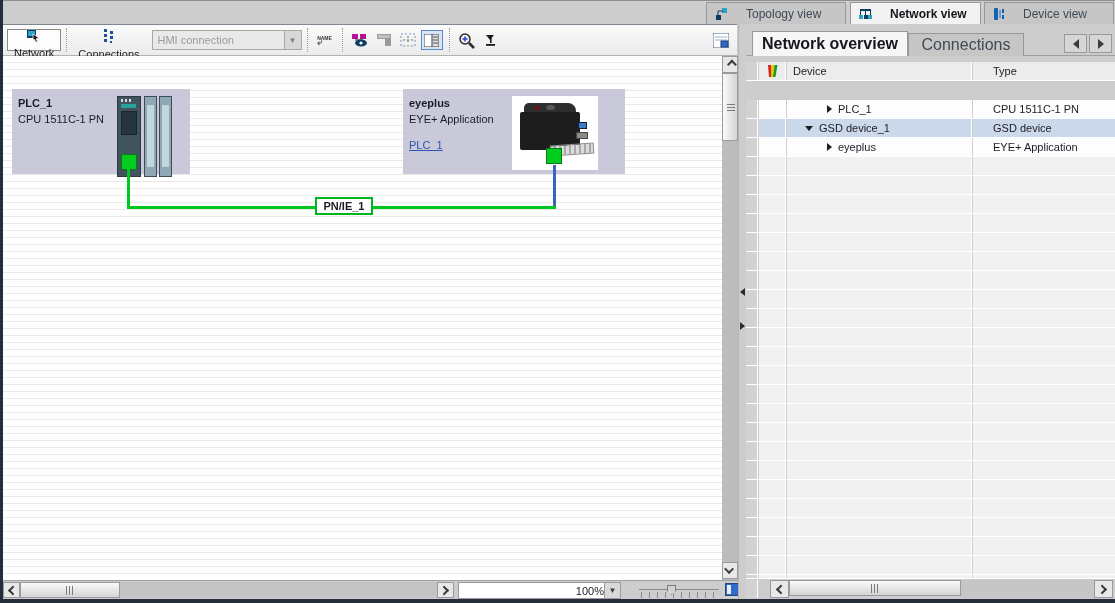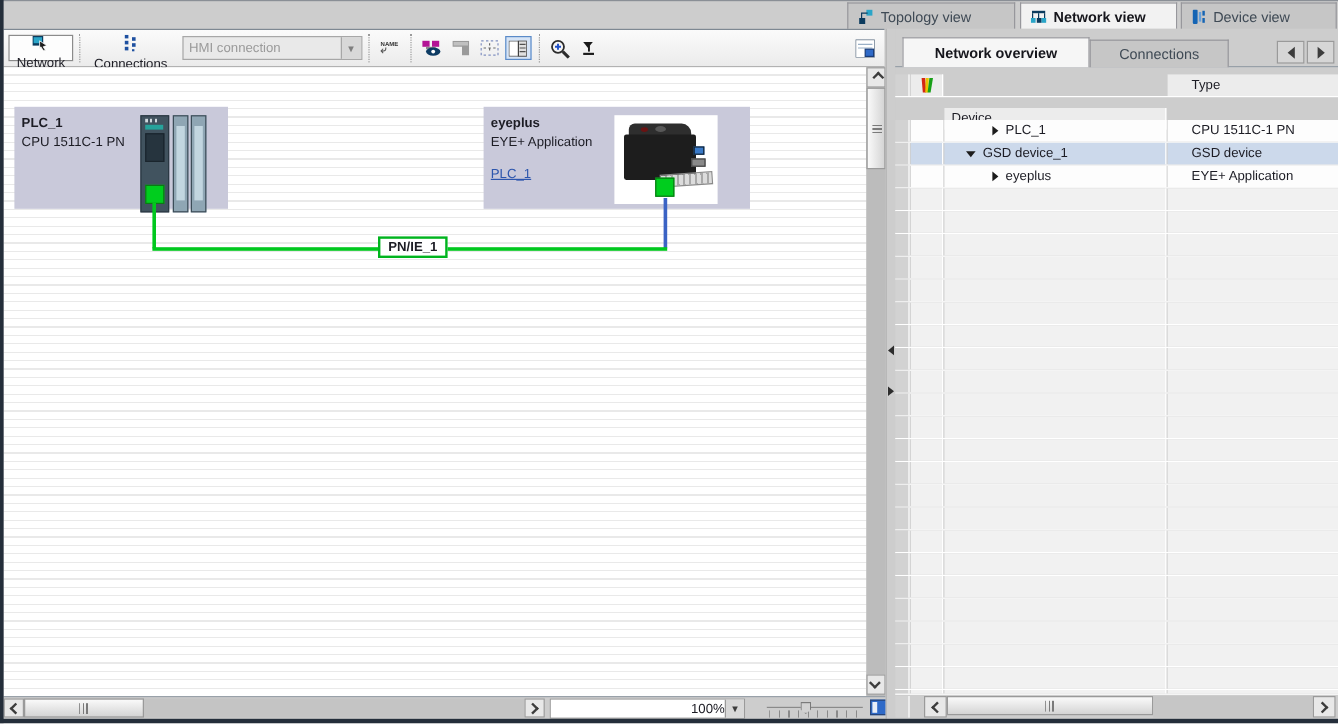--- a/index.html
+++ b/index.html
@@ -7,21 +7,21 @@
   body { font-family:"Liberation Sans", sans-serif; font-size:11px; color:#1c1c24; }
   #app { position:relative; width:1115px; height:603px; background:#cdcdcd; overflow:hidden; }
   .abs { position:absolute; }
 
   
   .edge-left { left:0; top:0; width:3px; height:603px; background:#242e3a; }
   .edge-bottom { left:0; top:599px; width:1115px; height:4px; background:#242e3a; }
   .edge-top { left:0; top:0; width:1115px; height:1px; background:#8a8f96; }
 
   
-  .vtab { position:absolute; top:2px; height:22px; display:flex; align-items:center; gap:6px;
+  .vtab { position:absolute; top:2px; height:22px; display:flex; align-items:center; gap:18px;
           padding:0 8px; background:#c6c6c6; border:1px solid #97979c; border-bottom:none;
           color:#3f4a55; font-size:12px; }
   .vtab.active { background:#f2f2f2; font-weight:bold; color:#16161c; }
 
   
   .toolbar { left:3px; top:24px; width:734px; height:32px; background:linear-gradient(#fbfbfb,#ebebeb);
              border-top:1px solid #7e8892; border-bottom:1px solid #b2b2b2;
              display:flex; align-items:center; padding:0 4px; }
   .tbtn { display:flex; align-items:center; gap:5px; height:22px; padding:0 6px;flex-direction:column; }
   .tbtn.pressed { background:#fdfdfd; border:1px solid #8b8b8b; }
@@ -101,21 +101,21 @@
   .corner-ico::before { content:""; position:absolute; left:1px; top:1px; width:4px; height:9px; background:#e8eef8; }
 
   
   .splitter { left:738px; top:24px; width:8px; height:575px; background:#cdcdcd; border-left:1px solid #b4b4b4; }
   .spl-arrow { position:absolute; left:1px; width:0; height:0; }
   .spl-arrow.l { border-top:4px solid transparent; border-bottom:4px solid transparent; border-right:5px solid #2c2c2c; }
   .spl-arrow.r { border-top:4px solid transparent; border-bottom:4px solid transparent; border-left:5px solid #2c2c2c; }
 
   
   .rpanel { left:746px; top:24px; width:369px; height:575px; background:#cdcdcd; }
-  .ptab { position:absolute; display:flex; align-items:center; justify-content:center; font-size:12px;
+  .ptab { position:absolute; display:flex; align-items:center; justify-content:center; font-size:16px;
           border:1px solid #97979c; border-bottom:none; background:#c6c6c6; color:#3f4a55; }
   .ptab.active { background:#f6f6f6; font-weight:bold; color:#16161c; }
   .ptab-line { position:absolute; left:0; top:31px; width:369px; height:1px; background:#98a0a8; }
   .arrbtn { position:absolute; top:10px; width:23px; height:19px; background:#d6d6d6; border:1px solid #9a9a9a;
             display:flex; align-items:center; justify-content:center; }
   .tri-l { width:0; height:0; border-top:5px solid transparent; border-bottom:5px solid transparent; border-right:6px solid #3c3c3c; }
   .tri-r { width:0; height:0; border-top:5px solid transparent; border-bottom:5px solid transparent; border-left:6px solid #3c3c3c; }
 
   .ov-row { position:absolute; left:0; width:369px; height:19px; }
   .cell { position:absolute; top:0; height:18px; border-right:1px solid #ffffff; }
@@ -371,21 +371,21 @@
 
     <div class="ov-row" style="top:38px;">
       <div class="cell c-sel"></div>
       <div class="cell c-ico">
         <svg width="13" height="14">
           <path d="M2,1 L5,1 L6,13 L3,13 Z" fill="#d42814"></path>
           <path d="M5.5,1 L8,1 L7.5,13 L5,13 Z" fill="#e8c400"></path>
           <path d="M8.5,1 L11.5,1 L9.5,13 L7,13 Z" fill="#18a018"></path>
         </svg>
       </div>
-      <div class="cell c-dev" style="padding-left:6px;margin-top:28px;">
+      <div class="cell c-dev" style="padding-left:6px;">
         <span>Device</span>
       </div>
       <div class="cell c-type">
         <span>Type</span>
       </div>
     </div>
 
     <div class="ov-row alt" style="top:76px;">
       <div class="cell c-sel"></div>
         <div class="cell c-ico"></div>

